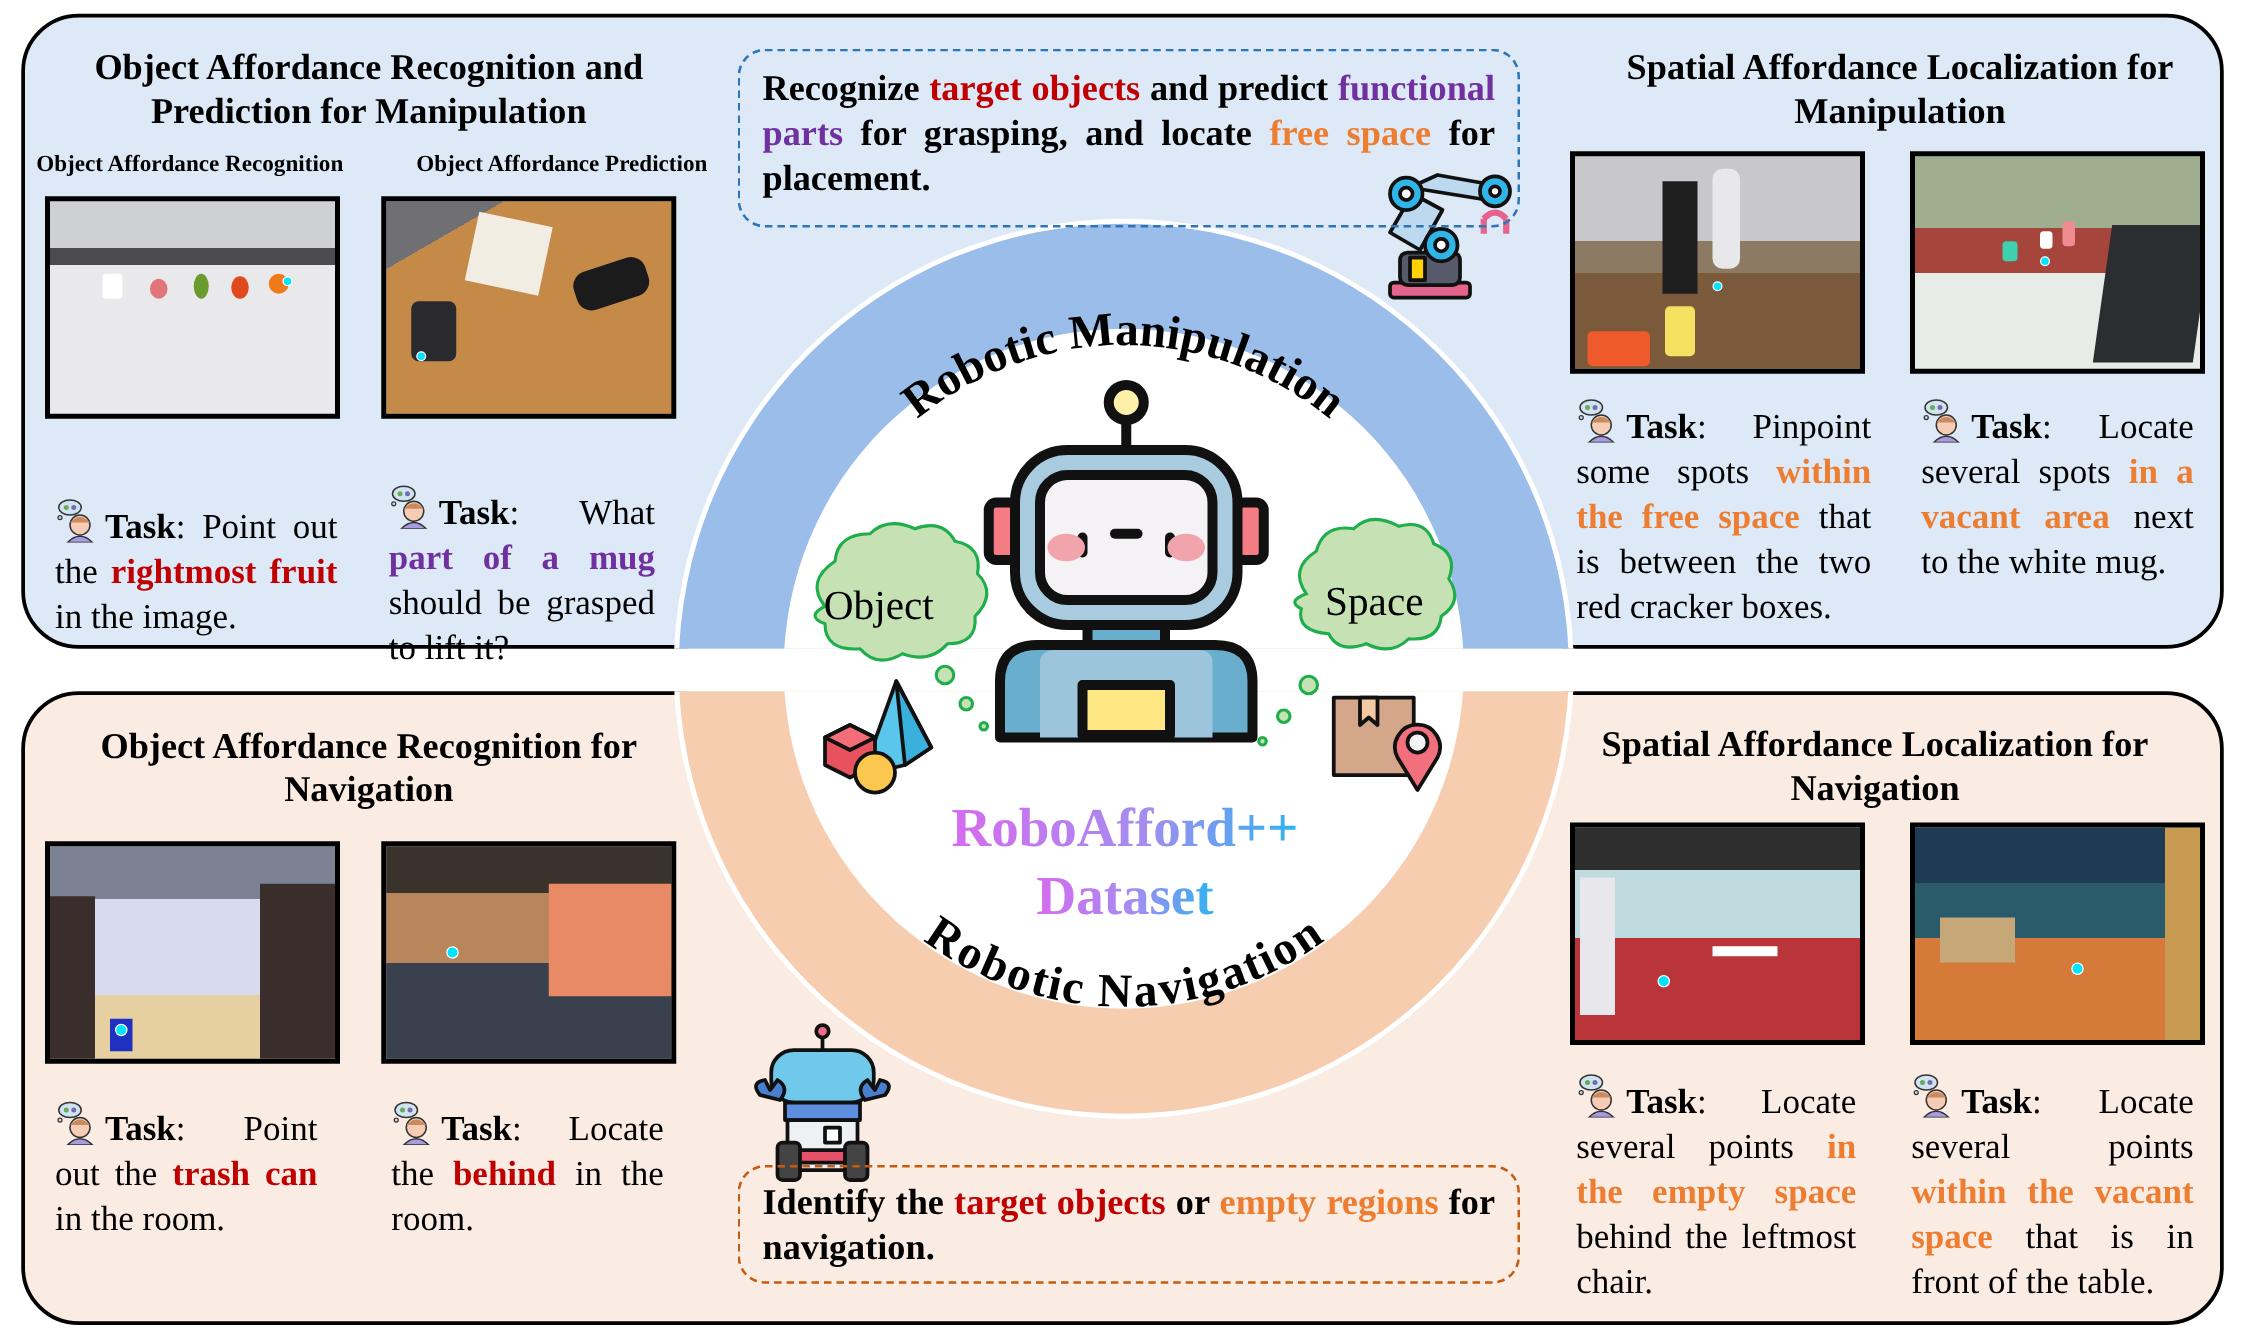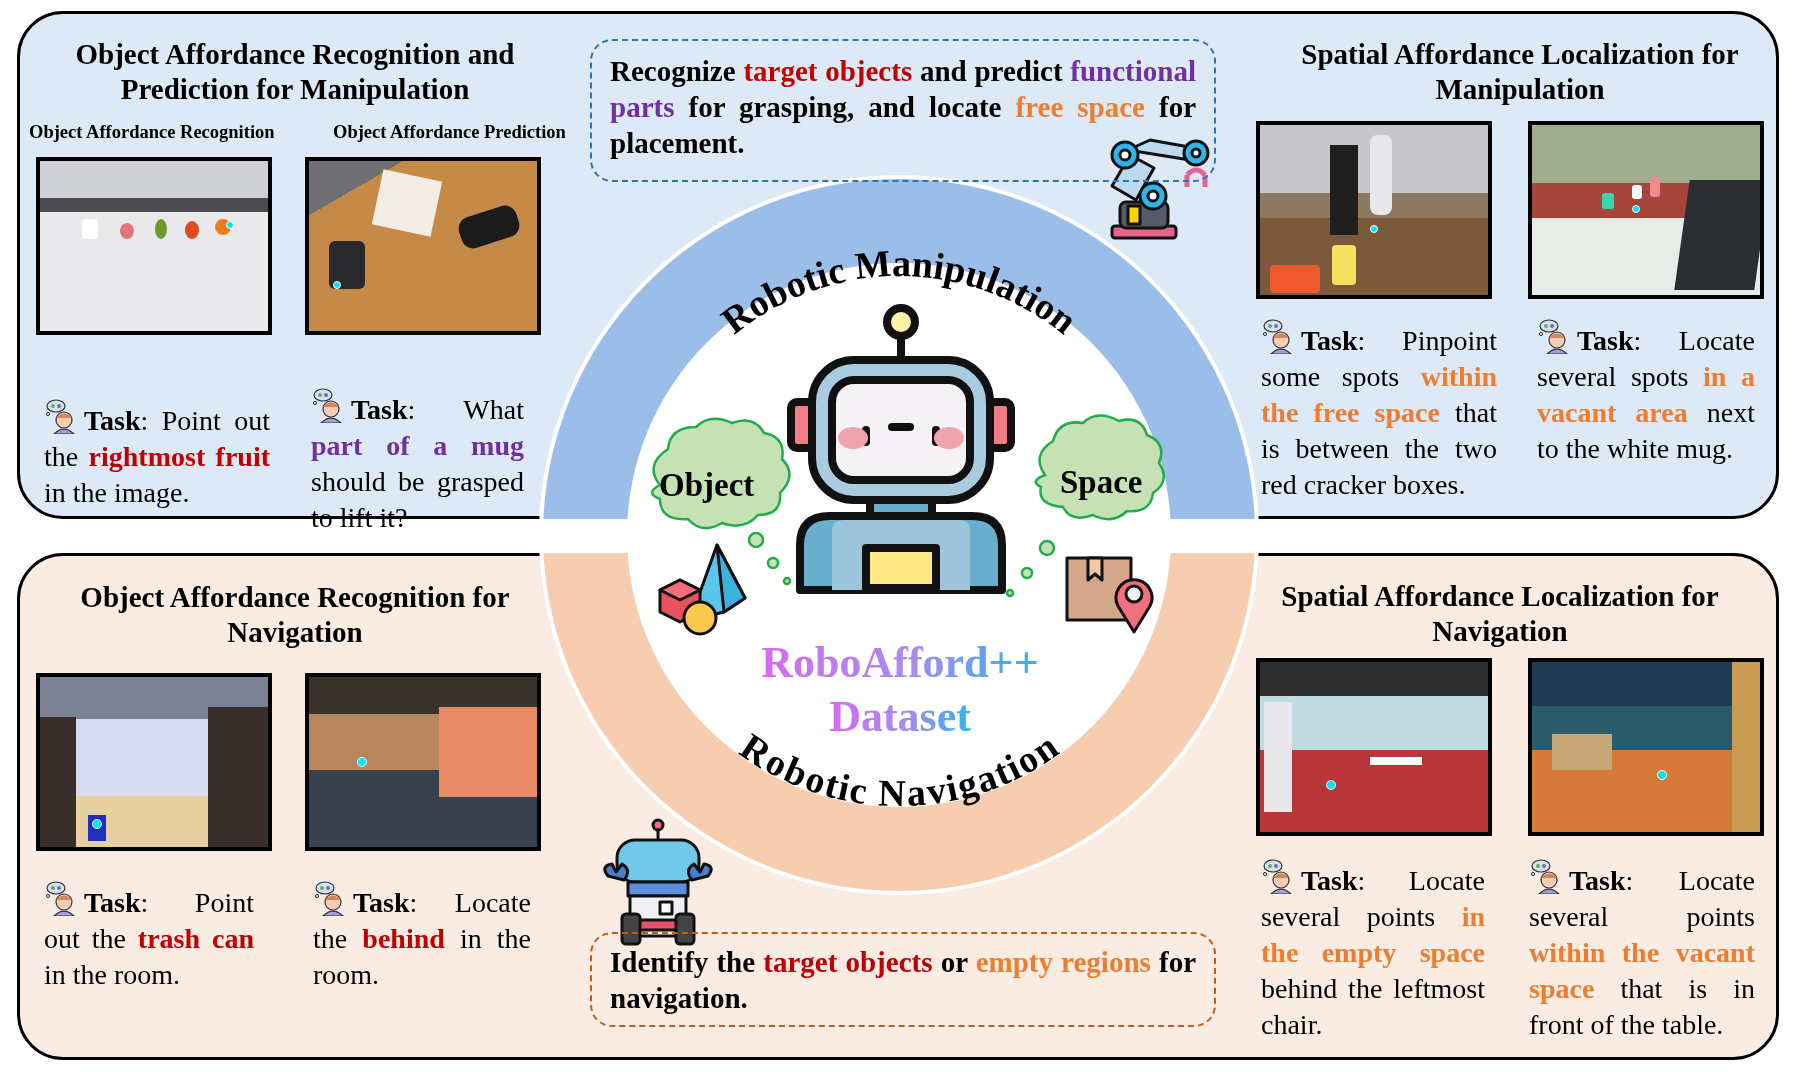--- a/index.html
+++ b/index.html
@@ -13,21 +13,21 @@
   .photo{position:absolute;border:4px solid #000;box-sizing:border-box;overflow:hidden;}
   .task{position:absolute;font-size:28px;line-height:36px;text-align:justify;text-align-last:left;}
   .task b.k{font-weight:bold;}
   .red{color:#c00000;font-weight:bold;}
   .purple{color:#7030a0;font-weight:bold;}
   .orange{color:#ed7d31;font-weight:bold;}
   .thinker{display:inline-block;width:36px;height:36px;vertical-align:-4px;margin-right:4px;}
   .dashbox{position:absolute;border:2.5px dashed;border-radius:22px;box-sizing:border-box;font-weight:bold;font-size:29px;line-height:36px;text-align:justify;text-align-last:left;}
   .dashbox.blue{border-color:#2e75b6;border-style:dashed;}
   .dashbox.brown{border-color:#c55a11;}
-  .cloud-label{position:absolute;font-weight:bold;font-size:33px;}
+  .cloud-label{position:absolute;font-weight:normal;font-size:33px;}
   .dot{position:absolute;border-radius:50%;background:#00e5ff;border:1px solid #fff;}
 </style>
 </head>
 <body>
 
 <div class="panel top"></div>
 <div class="panel bottom"></div>
 
 <svg class="abs" style="left:0;top:0" width="1798" height="1072">
   <defs>

